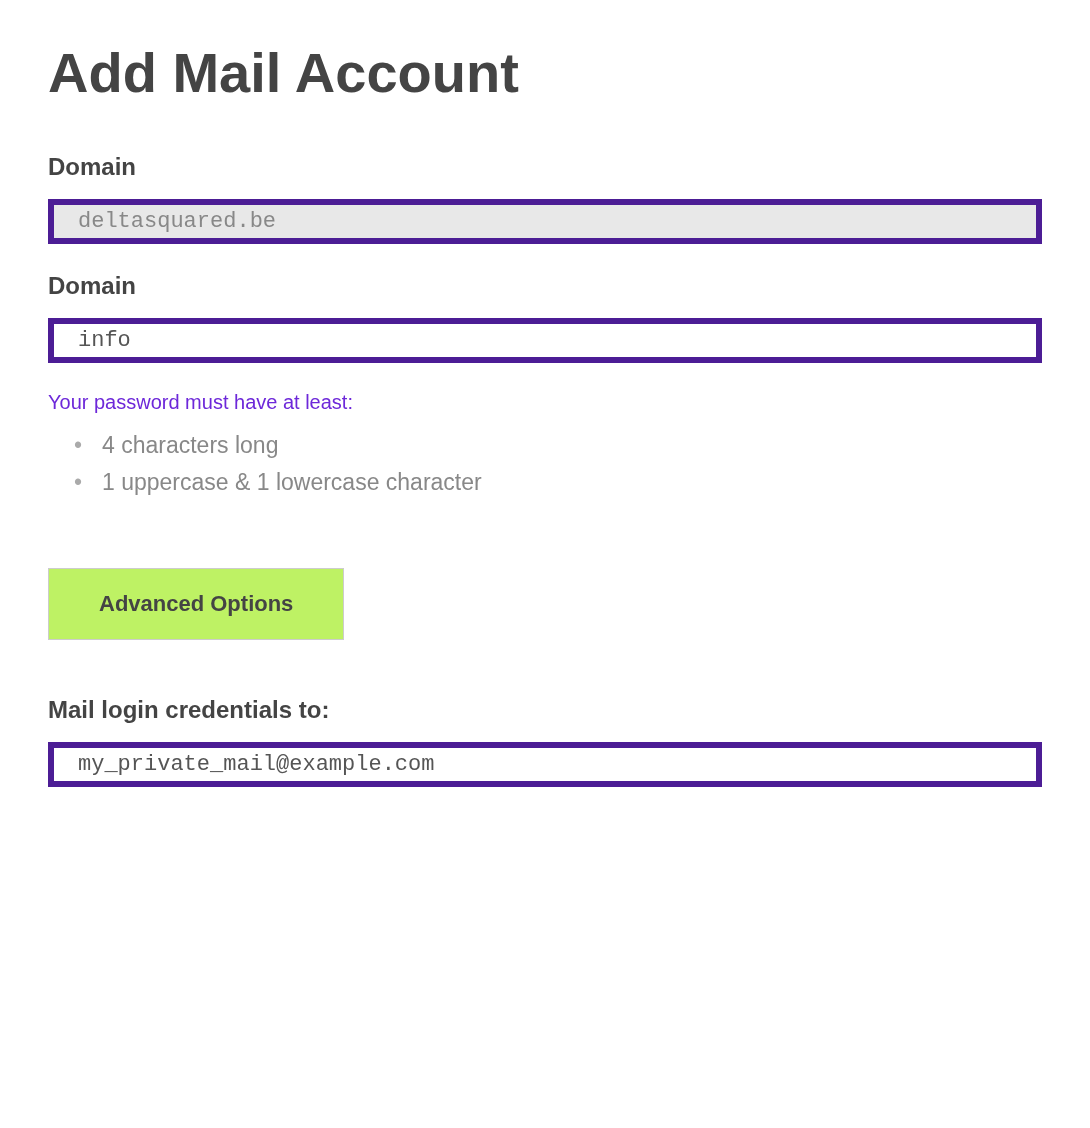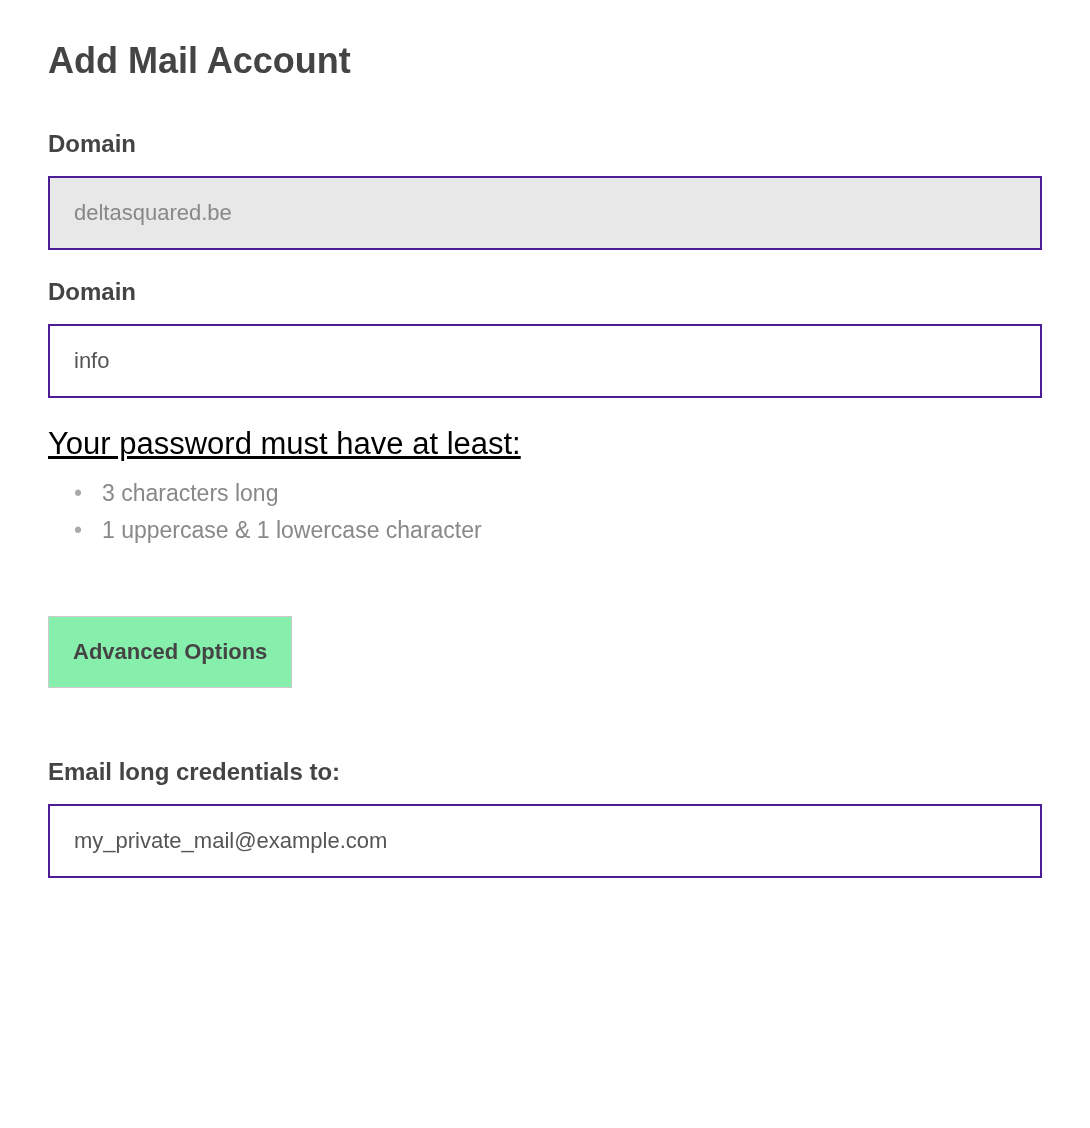--- a/index.html
+++ b/index.html
@@ -7,28 +7,27 @@
       margin: 0;
       padding: 0;
     }
     body {
       font-family: Arial, Helvetica, sans-serif;
       background: #ffffff;
       padding: 40px 48px;
       width: 1090px;
     }
     .page-title {
-      font-size: 36px;
+      font-size: 56px;
       font-weight: bold;
       color: #444444;
       margin-bottom: 48px;
     }
     .form-group {
       margin-bottom: 28px;
-      margin-top: 14px;
     }
     .form-label {
       font-size: 24px;
       font-weight: bold;
       color: #444444;
       display: flex;
       align-items: center;
       gap: 14px;
       margin-bottom: 18px;
     }
@@ -40,49 +39,48 @@
       justify-content: center;
       cursor: pointer;
     }
     .refresh-icon svg {
       width: 22px;
       height: 22px;
       fill: #6fb54c;
     }
     .input-box {
       width: 100%;
-      border: 2px solid #4c1d95;
-      padding: 22px 24px;
+      border: 6px solid #4c1d95;
+      padding: 4px 24px;
       font-size: 22px;
       color: #555555;
       background: #ffffff;
-      font-family: Liberation Sans, sans-serif;
+      font-family: Liberation Mono, monospace;
       outline: none;
     }
     .input-box.readonly {
       background: #e8e8e8;
       color: #888888;
     }
     .password-wrapper {
       position: relative;
     }
     .password-wrapper .input-box {
       border-bottom: none;
     }
     .password-underline {
       height: 4px;
       width: 100%;
       background: #e53935;
     }
     .helper-text {
-      font-size: 31px;
-      color: #000000;
+      font-size: 20px;
+      color: #6d28d9;
       margin-top: 26px;
       margin-bottom: 18px;
-      text-decoration: underline;
     }
     .requirements-list {
       list-style: none;
       padding-left: 54px;
     }
     .requirements-list li {
       font-size: 23px;
       color: #888888;
       position: relative;
       margin-bottom: 10px;
@@ -91,22 +89,22 @@
       content: "•";
       position: absolute;
       left: -28px;
       color: #aaaaaa;
       font-size: 23px;
     }
     .advanced-button {
       margin-top: 44px;
       margin-bottom: 56px;
       border: 1px solid #cccccc;
-      background: #86efac;
-      padding: 22px 24px;
+      background: #bef264;
+      padding: 22px 50px;
       font-size: 22px;
       font-weight: bold;
       color: #444444;
       cursor: pointer;
       font-family: inherit;
     }
     .section-label {
       font-size: 24px;
       font-weight: bold;
       color: #444444;
@@ -126,26 +124,26 @@
 </div>
 
 <div class="form-group">
   <div class="form-label">Domain</div>
   <input type="text" class="input-box" value="info" style="">
 </div>
 
 <div class="form-group">
   <div class="helper-text">Your password must have at least:</div>
   <ul class="requirements-list">
-    <li>3 characters long</li>
+    <li>4 characters long</li>
     <li>1 uppercase &amp; 1 lowercase character</li>
   </ul>
 </div>
 
 <button class="advanced-button">Advanced Options</button>
 
 <div class="form-group">
-  <div class="section-label">Email long credentials to:</div>
+  <div class="section-label">Mail login credentials to:</div>
   <input type="text" class="input-box" value="my_private_mail@example.com" style="">
 </div>
 
 
 
 
 </body></html>

